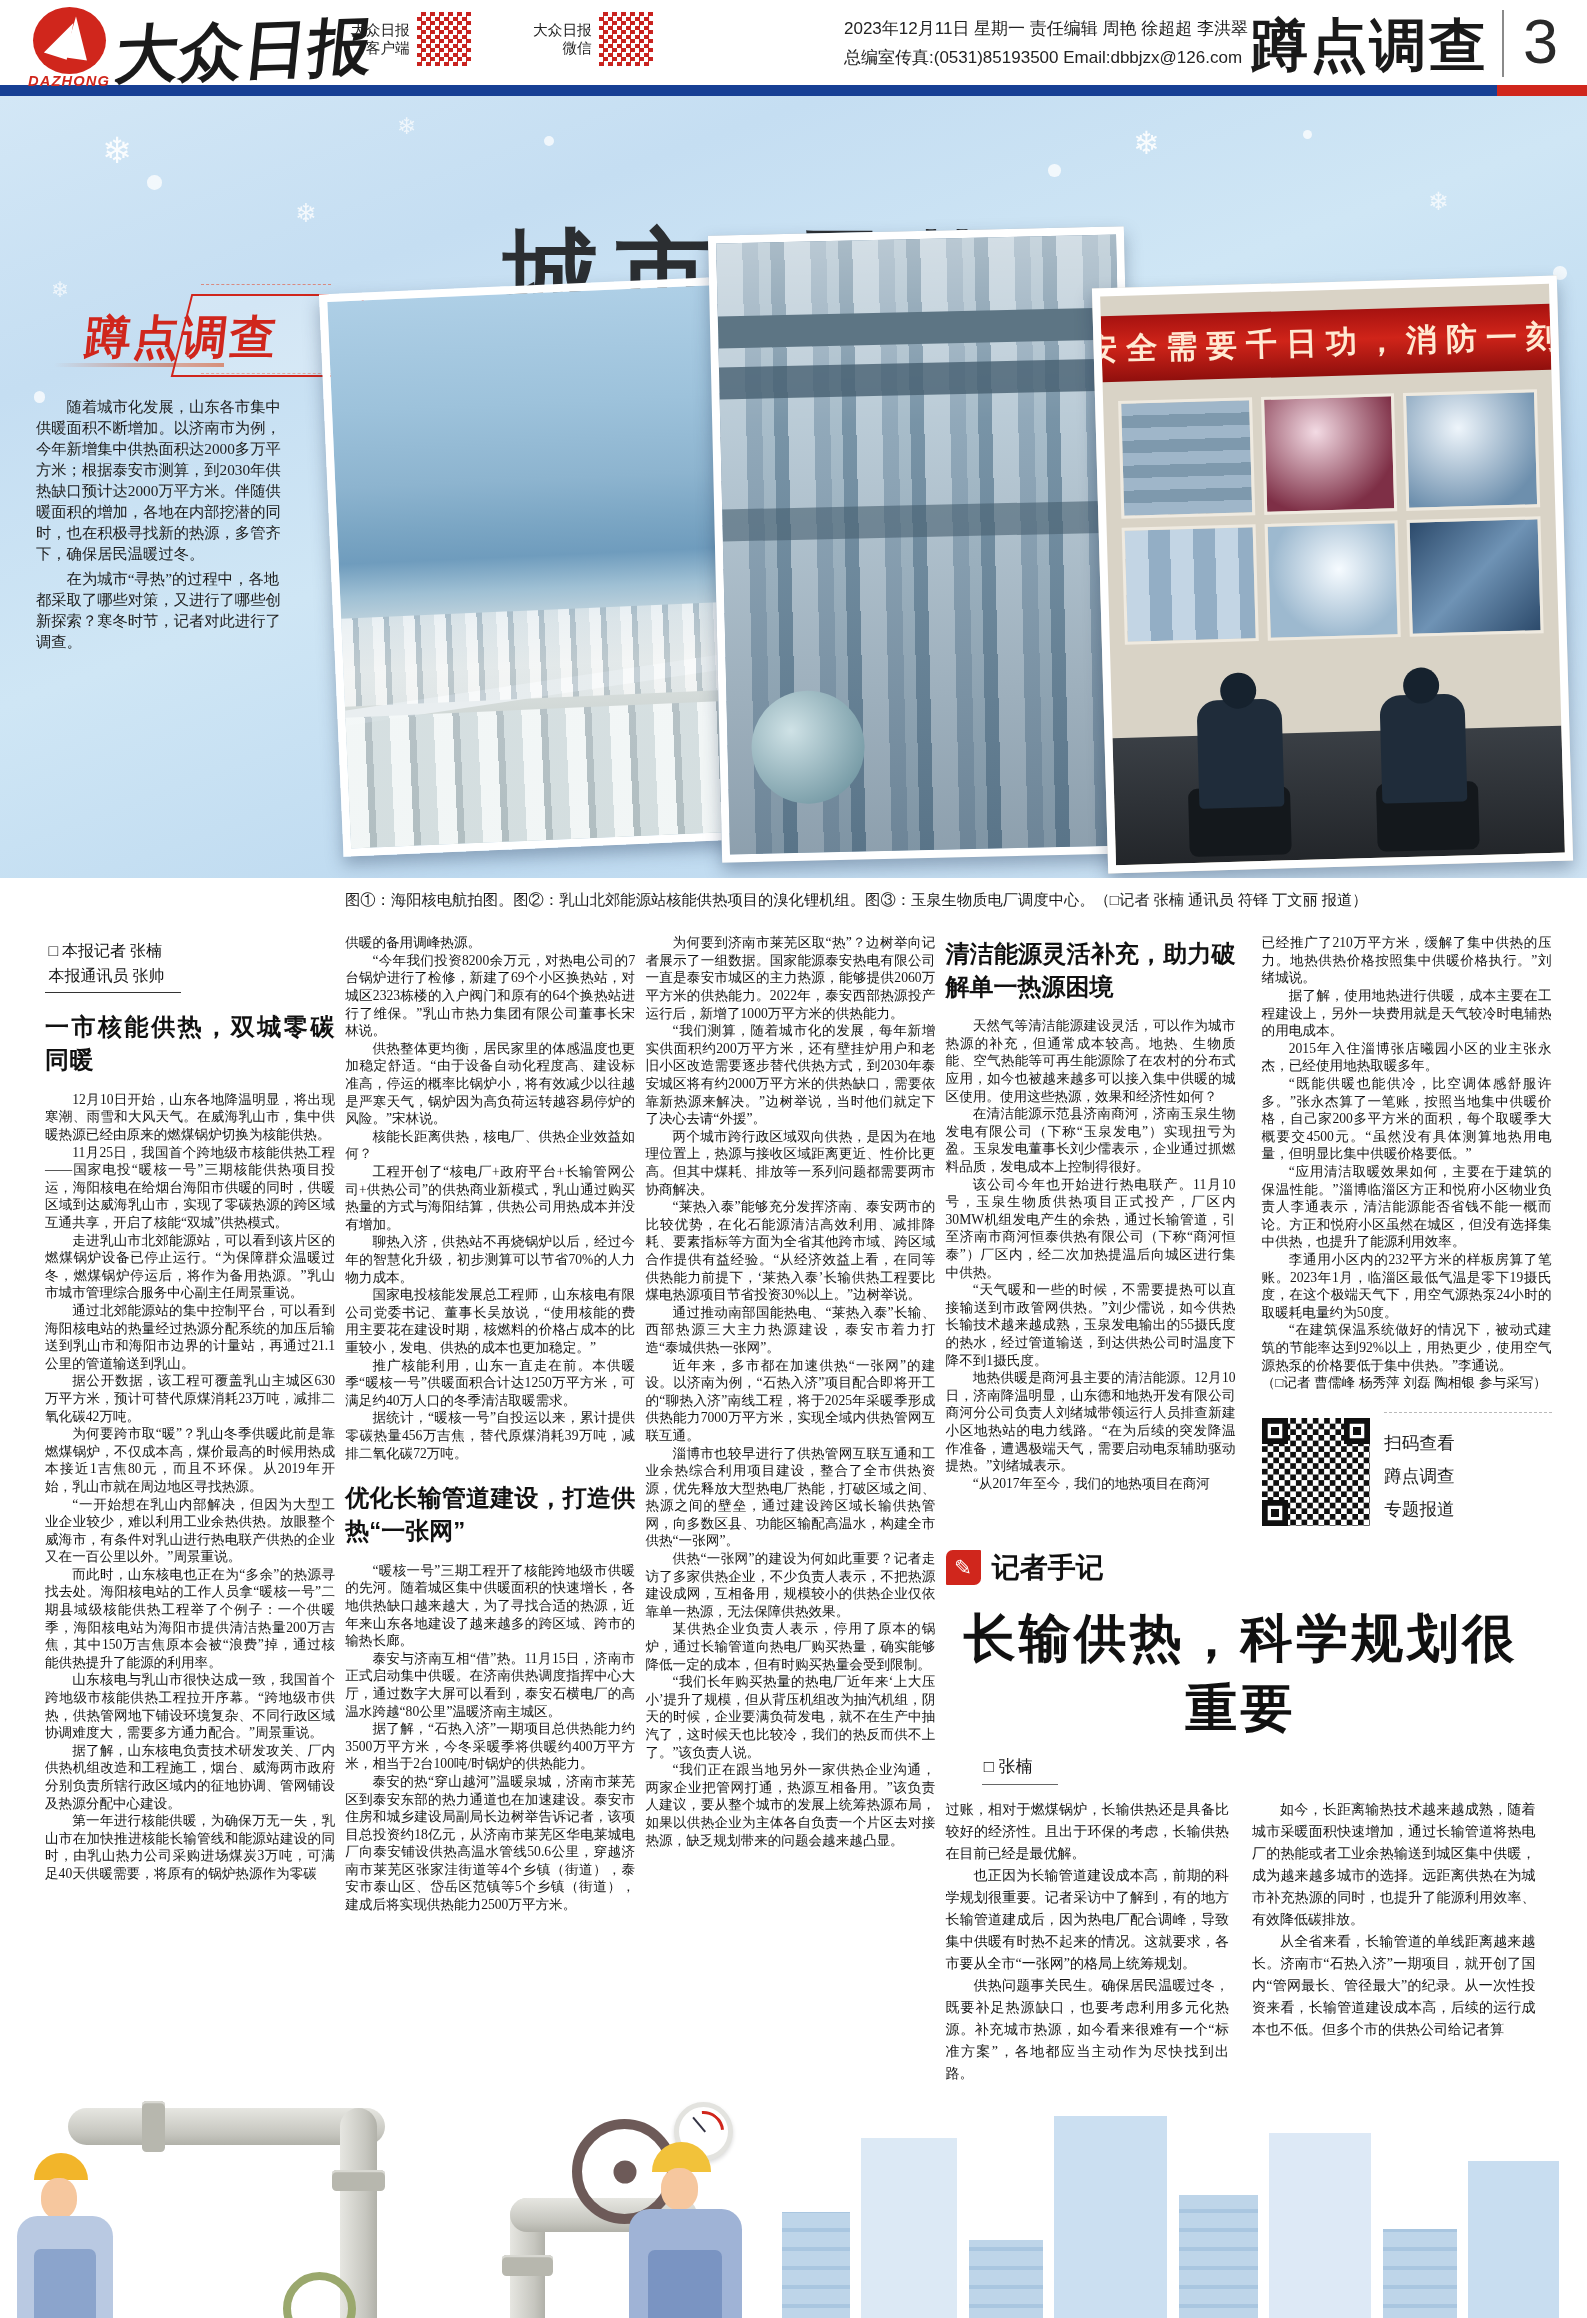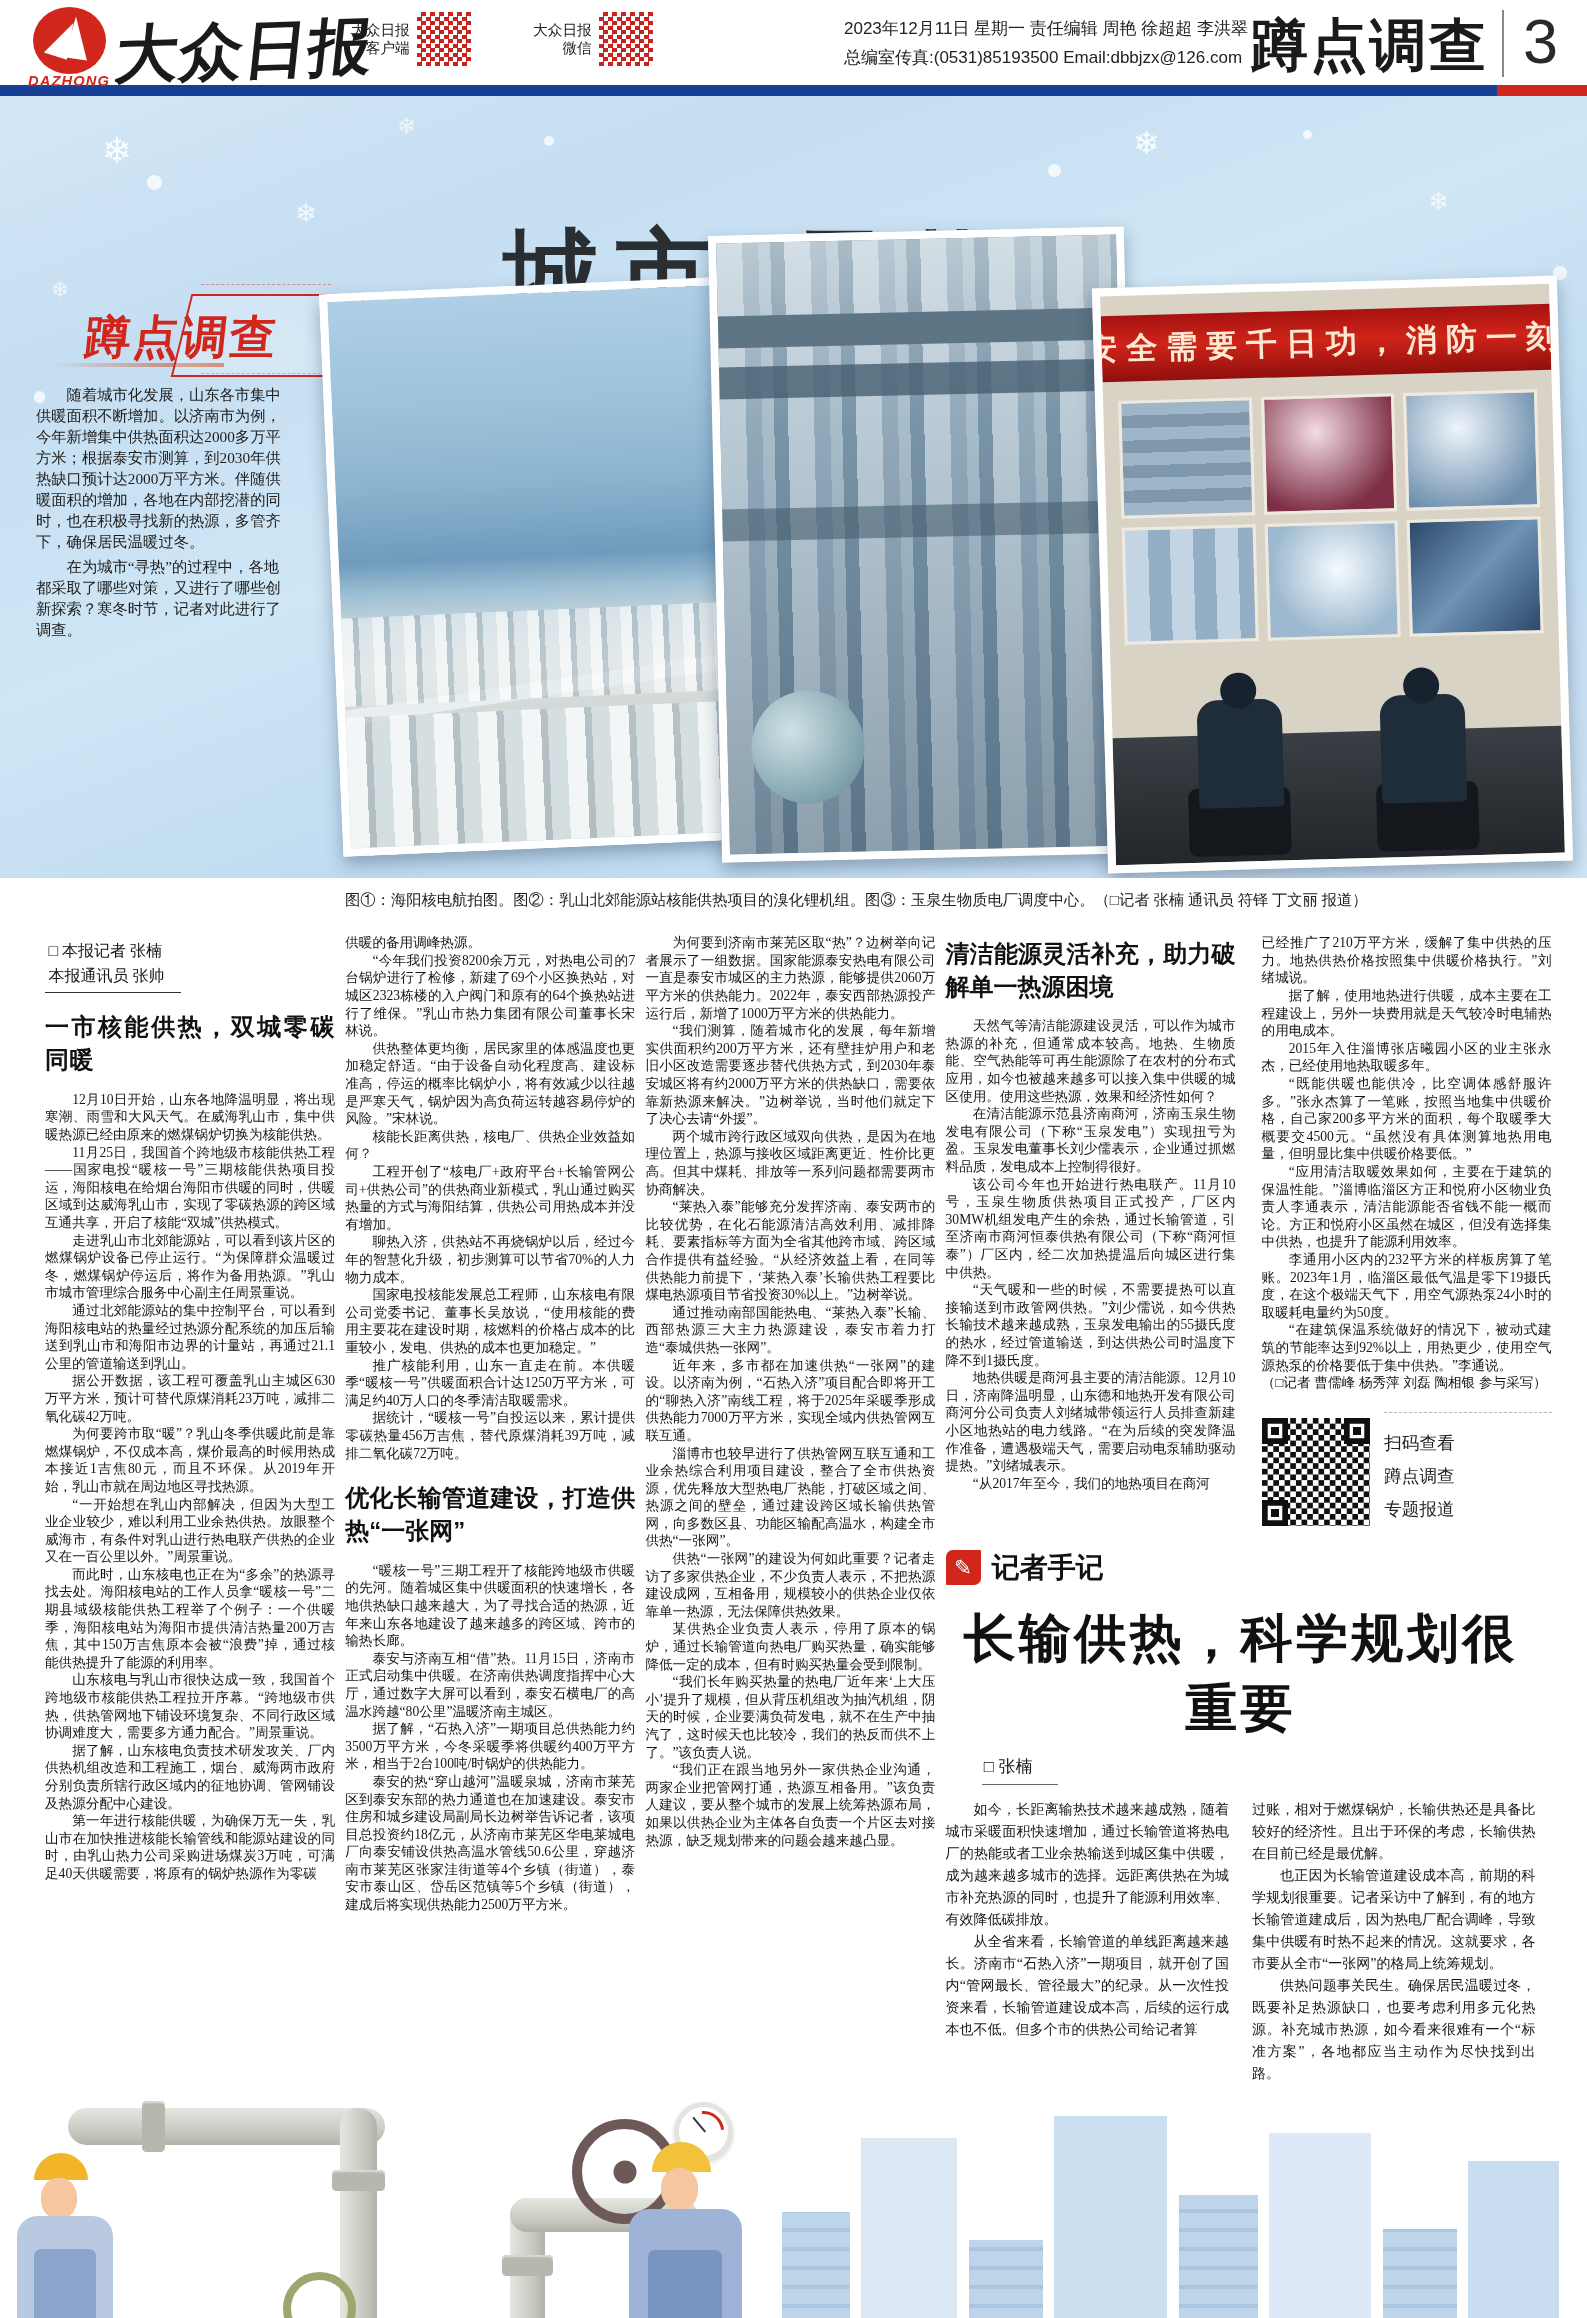--- a/index.html
+++ b/index.html
@@ -28,21 +28,21 @@
   
   .banner{position:relative;height:782px;background:linear-gradient(160deg,#d3e7f6 0%,#c5def2 22%,#cfe6f5 45%,#bedaf0 70%,#cfe4f4 100%);overflow:hidden;}
   .main-title{position:absolute;top:50px;left:0;right:0;text-align:center;font-size:96px;font-weight:900;letter-spacing:17px;color:#2b2e31;}
   .sf{position:absolute;color:#ffffff;opacity:.9;}
   .dot{position:absolute;background:#fff;border-radius:50%;opacity:.75;}
   .badge{position:absolute;left:85px;top:211px;}
   .badge-text{position:relative;z-index:2;color:#d0261c;font-weight:900;font-size:46px;letter-spacing:2.3px;font-family:"Liberation Sans","DejaVu Sans",sans-serif;transform:skewX(-6deg);display:inline-block;}
   .badge-frame{position:absolute;left:96px;top:-13.6px;width:170px;height:79px;border:2.8px solid #d0261c;transform:skewX(-14deg);z-index:1;background:rgba(255,255,255,.25);}
   .badge-dash{position:absolute;left:116px;width:130px;border-top:1.7px dashed #d98a80;}
   .badge-underline{position:absolute;left:-31px;top:56px;width:170px;height:3.4px;background:linear-gradient(90deg,rgba(208,38,28,0),#c96a4e);}
-  .intro{position:absolute;left:36px;top:288px;width:258px;font-size:15.3px;line-height:21px;color:#1d1d1d;}
+  .intro{position:absolute;left:36px;top:300px;width:258px;font-size:15.3px;line-height:21px;color:#1d1d1d;}
   .intro p{margin:0 0 3.4px;text-indent:2em;}
   .photo{position:absolute;border:8px solid #fff;box-shadow:0 8px 17px rgba(30,50,80,.35);overflow:hidden;}
   .photo1{left:331px;top:187px;width:494px;height:547px;transform:rotate(-2.5deg);z-index:1;
     background:linear-gradient(180deg,#aecfe6 0%,#9dc2db 20%,#8db4cf 34%,#7ba6c4 42%,#6f9cbd 48%,#9fc0d4 54%,#c6d6de 60%,#dde3e2 68%,#cfd6d4 78%,#c3cdc9 100%);}
   .p1-strip1{position:absolute;left:0;right:0;top:58%;height:16%;background:repeating-linear-gradient(90deg,rgba(255,255,255,.85) 0 11.3px,rgba(150,168,180,.55) 11.3px 17px,rgba(230,236,238,.8) 17px 31px);opacity:.8;}
   .p1-strip2{position:absolute;left:0;right:0;top:76%;height:24%;background:repeating-linear-gradient(90deg,rgba(244,248,248,.95) 0 19px,rgba(165,180,188,.6) 19px 26px,rgba(214,224,226,.9) 26px 44px);}
   .p1-road{position:absolute;left:-10%;top:70%;width:120%;height:14.7px;background:#e9eef0;transform:rotate(-6deg);}
   .photo2{left:715px;top:135px;width:400px;height:611px;transform:rotate(-1.3deg);z-index:2;background:#89a2b6;}
   .p2-pipes{position:absolute;inset:0;background:repeating-linear-gradient(90deg,#b6c8d4 0 26px,#8ba4b6 26px 42px,#a3b9c7 42px 54px,#718ea2 54px 68px);}
   .p2-shade{position:absolute;inset:0;background:linear-gradient(180deg,rgba(255,255,255,.4) 0%,rgba(255,255,255,.05) 30%,rgba(20,40,60,.25) 100%);}
@@ -327,30 +327,30 @@
 
       <div class="notes">
         <div class="notes-head">
           <div class="notes-icon">✎</div>
           <div class="notes-tag">记者手记</div>
         </div>
         <h2 class="notes-headline">长输供热，科学规划很重要</h2>
         <div class="notes-byline">□  张楠</div>
         <div class="notes-cols">
           <div class="notes-col">
-              <p class="para">如今，长距离输热技术越来越成熟，随着城市采暖面积快速增加，通过长输管道将热电厂的热能或者工业余热输送到城区集中供暖，成为越来越多城市的选择。远距离供热在为城市补充热源的同时，也提升了能源利用效率、有效降低碳排放。</p>
-              <p class="para">从全省来看，长输管道的单线距离越来越长。济南市“石热入济”一期项目，就开创了国内“管网最长、管径最大”的纪录。从一次性投资来看，长输管道建设成本高，后续的运行成本也不低。但多个市的供热公司给记者算</p>
-            </div>
-          <div class="notes-col">
             <p class="cont">过账，相对于燃煤锅炉，长输供热还是具备比较好的经济性。且出于环保的考虑，长输供热在目前已经是最优解。</p>
             <div>
                 <p class="para">也正因为长输管道建设成本高，前期的科学规划很重要。记者采访中了解到，有的地方长输管道建成后，因为热电厂配合调峰，导致集中供暖有时热不起来的情况。这就要求，各市要从全市“一张网”的格局上统筹规划。</p>
                 <p class="para">供热问题事关民生。确保居民温暖过冬，既要补足热源缺口，也要考虑利用多元化热源。补充城市热源，如今看来很难有一个“标准方案”，各地都应当主动作为尽快找到出路。</p>
               </div>
           </div>
+          <div class="notes-col">
+              <p class="para">如今，长距离输热技术越来越成熟，随着城市采暖面积快速增加，通过长输管道将热电厂的热能或者工业余热输送到城区集中供暖，成为越来越多城市的选择。远距离供热在为城市补充热源的同时，也提升了能源利用效率、有效降低碳排放。</p>
+              <p class="para">从全省来看，长输管道的单线距离越来越长。济南市“石热入济”一期项目，就开创了国内“管网最长、管径最大”的纪录。从一次性投资来看，长输管道建设成本高，后续的运行成本也不低。但多个市的供热公司给记者算</p>
+            </div>
         </div>
       </div>
     </div>
   </section>
 
   <section class="illu">
 
     <div class="bld win" style="left:782px;width:68px;height:187px;"></div>
     <div class="bld" style="left:861px;width:96px;height:261px;background:#dce9f5;"></div>
     <div class="bld win" style="left:969px;width:74px;height:159px;"></div>

